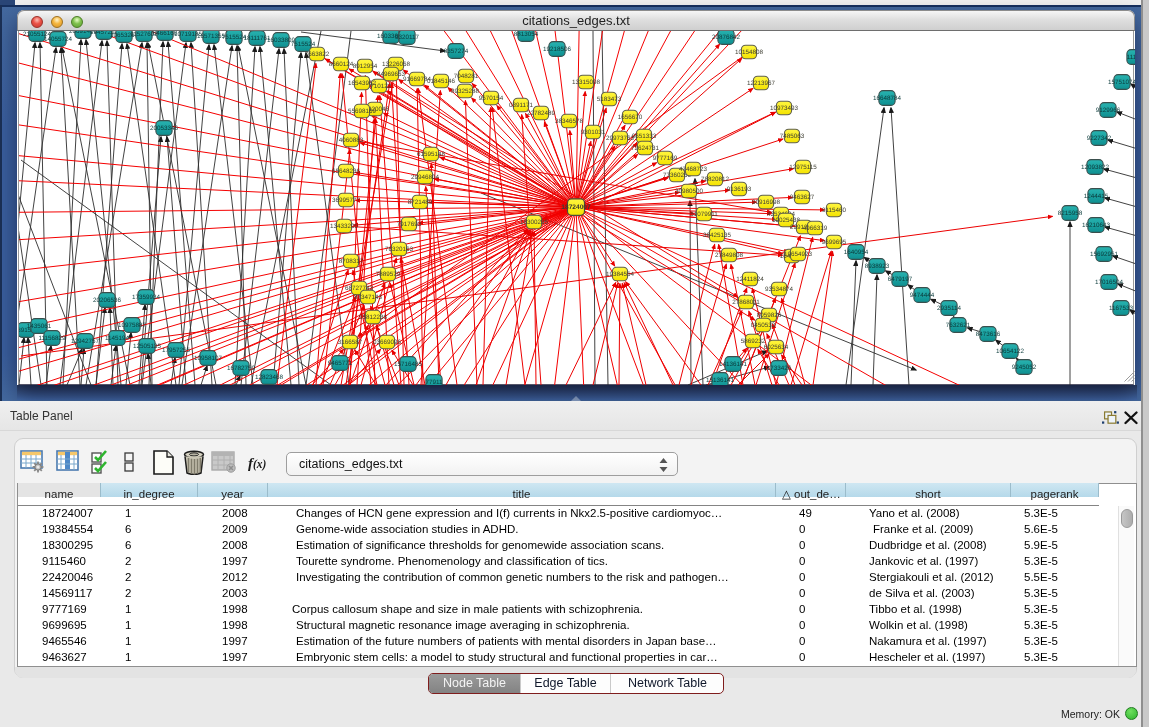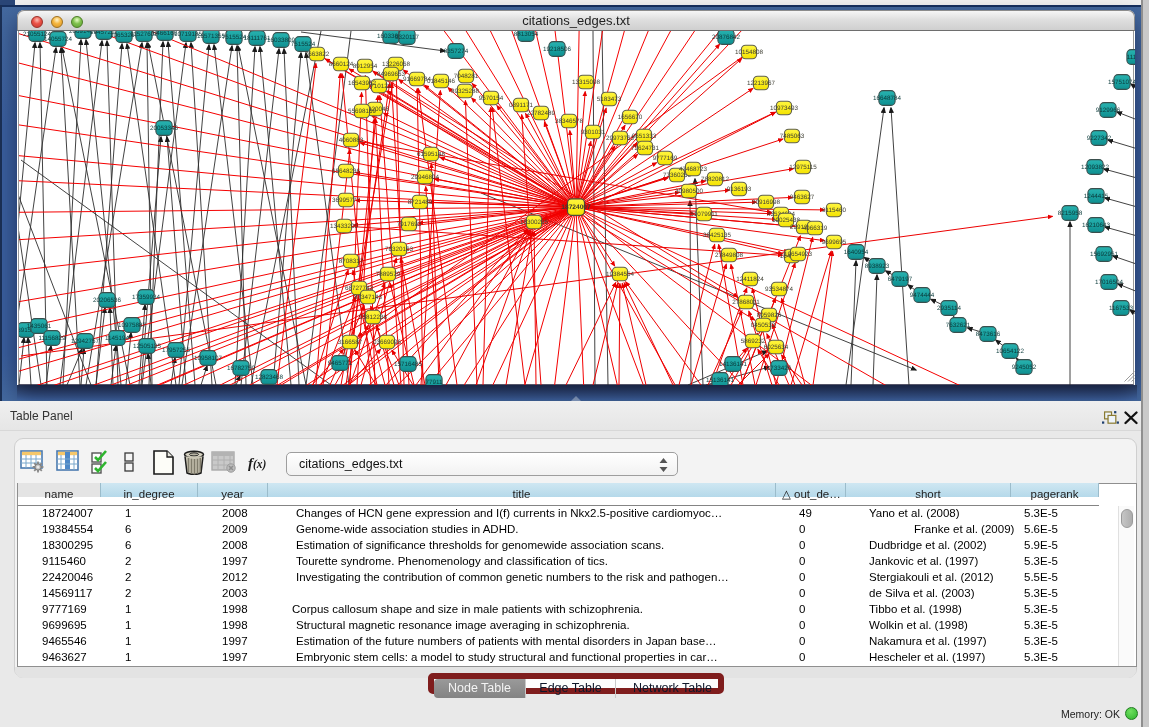--- a/index.html
+++ b/index.html
@@ -29,21 +29,21 @@
 #combo span{position:absolute;left:12px;top:4px;font-size:12.5px;color:#111}
 #combo .ar{left:auto;right:8px;top:2px;font-size:7.5px;color:#444;line-height:4.6px;text-align:center}
 #tbl{left:17px;top:483px;width:1120px;height:184px;background:#fff;border:1px solid #8f8f8f}
 .hc{position:absolute;top:483px;height:14px;background:linear-gradient(#cfe7f2,#b5d9ea);border-right:1px solid #9bbccb;font-size:11.5px;color:#222;text-align:center;line-height:22px}
 #thdrline{left:18px;top:505px;width:1081px;height:1px;background:#848484}
 .row{position:absolute;left:18px;width:1082px;height:16px;font-size:11.5px;color:#000;background:#fff}
 .row span{position:absolute;top:1px;white-space:nowrap;overflow:hidden}
 #vsb{left:1118px;top:506px;width:16px;height:160px;background:#fafafa;border-left:1px solid #e0e0e0}
 #vsbth{left:1.5px;top:3px;width:12px;height:19px;background:linear-gradient(90deg,#c6c6c6,#adadad);border:1px solid #999;border-radius:6px}
 #hsb{left:15px;top:667px;width:1121px;height:11px;background:#e3e3e3;border-radius:0 0 8px 8px}
-#tabs{left:428px;top:673px;width:296px;height:21px;background:#fdfdfd;border:6px solid #7f1d1d;border-radius:5px}
+#tabs{left:428px;top:673px;width:296px;height:21px;background:#fdfdfd;border:1px solid #7f1d1d;border-radius:5px}
 .tab{position:absolute;top:0;height:19px;font-size:12.5px;line-height:19px;text-align:center;color:#0f172a}
 #tab1{left:0;width:91px;background:linear-gradient(#9a9a9a,#838383);color:#f4f4f4;border-radius:4px 0 0 4px}
 #tab2{left:91px;width:90px;border-left:1px solid #c9c9c9}
 #tab3{left:181px;width:114px;border-left:1px solid #c9c9c9}
 #mem{left:1061px;top:708px;font-size:10.5px;color:#222}
 #memdot{left:1125px;top:707px;width:13px;height:13px;border-radius:50%;background:radial-gradient(circle at 40% 30%,#6fdf5f,#2fb52f);border:1.5px solid #1e7a1e}
 #pfloat{left:1102px;top:411px;width:19px;height:14px}
 #pclose{left:1124px;top:410px;width:14px;height:15px}
 </style></head>
 <body>
@@ -985,30 +985,30 @@
     <span style="left:781px">49</span>
     <span style="left:851px">Yano et al. (2008)</span>
     <span style="left:1006px">5.3E-5</span>
   </div>
 <div class="row" style="top:521.6px">
     <span style="left:24px">19384554</span>
     <span style="left:107px">6</span>
     <span style="left:204px">2009</span>
     <span style="left:278px;width:496px">Genome-wide association studies in ADHD.</span>
     <span style="left:781px">0</span>
-    <span style="left:896px">Franke et al. (2009)</span>
+    <span style="left:855px">Franke et al. (2009)</span>
     <span style="left:1006px">5.6E-5</span>
   </div>
 <div class="row" style="top:537.7px">
     <span style="left:24px">18300295</span>
     <span style="left:107px">6</span>
     <span style="left:204px">2008</span>
     <span style="left:278px;width:496px">Estimation of significance thresholds for genomewide association scans.</span>
     <span style="left:781px">0</span>
-    <span style="left:851px">Dudbridge et al. (2002)</span>
+    <span style="left:851px">Dudbridge et al. (2008)</span>
     <span style="left:1006px">5.9E-5</span>
   </div>
 <div class="row" style="top:553.8px">
     <span style="left:24px">9115460</span>
     <span style="left:107px">2</span>
     <span style="left:204px">1997</span>
     <span style="left:278px;width:496px">Tourette syndrome. Phenomenology and classification of tics.</span>
     <span style="left:781px">0</span>
     <span style="left:851px">Jankovic et al. (1997)</span>
     <span style="left:1006px">5.3E-5</span>

